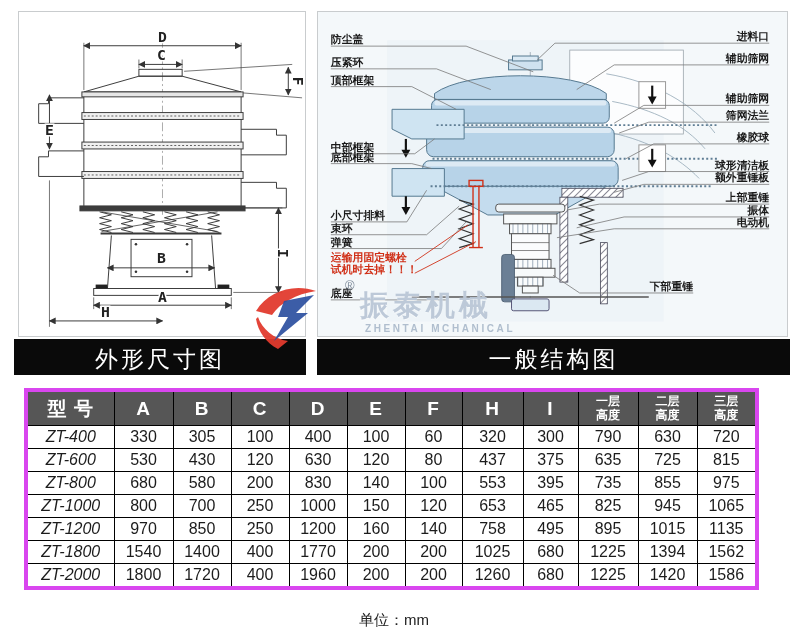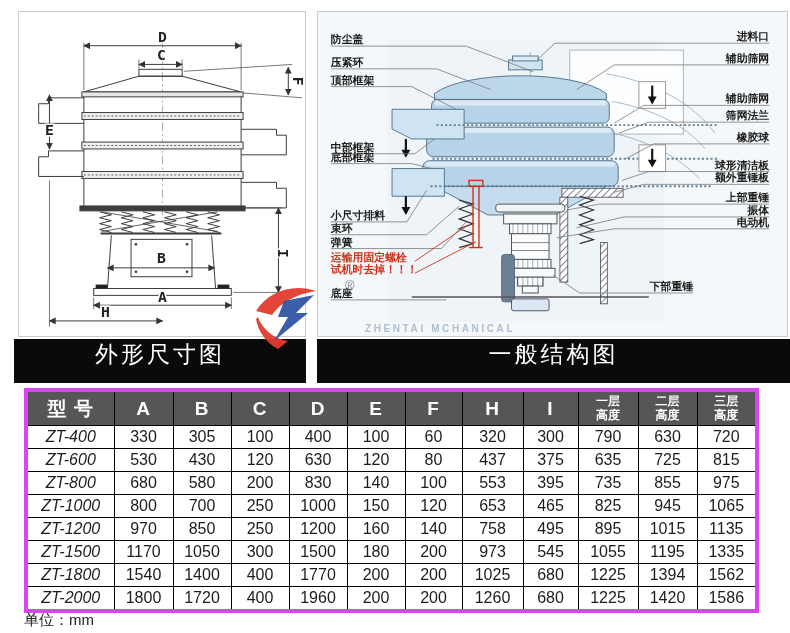--- a/index.html
+++ b/index.html
@@ -3,22 +3,22 @@
 <meta charset="utf-8">
 <style>
   html,body{margin:0;padding:0;background:#fff;font-family:"Liberation Sans",sans-serif;}
   #stage{position:relative;width:790px;height:633px;background:#fff;overflow:hidden;}
 
   .panel{position:absolute;border:1px solid #c9ccce;background:#fff;box-sizing:border-box;}
   #leftPanel{left:18px;top:11px;width:288px;height:326px;}
   #rightPanel{left:317px;top:11px;width:471px;height:326px;background:#f4f8fa;}
   .panel svg{display:block;width:100%;height:100%;}
 
-  .caption{position:absolute;top:339px;height:44px;background:#0a0a0a;color:#fff;
-           display:flex;align-items:flex-start;justify-content:center;font-size:23px;letter-spacing:3px;z-index:4;}
+  .caption{position:absolute;top:339px;height:36px;background:#0a0a0a;color:#fff;
+           display:flex;align-items:flex-end;justify-content:center;font-size:23px;letter-spacing:3px;z-index:4;}
   #capL{left:14px;width:292px;}
   #capR{left:317px;width:473px;}
 
   
   .wm{position:absolute;left:248px;top:280px;width:290px;height:72px;z-index:6;pointer-events:none;}
   .wm .brand{position:absolute;left:112px;top:6px;font-size:29px;font-weight:bold;
              color:rgba(184,197,213,.93);letter-spacing:4px;text-shadow:0 1px 1px rgba(255,255,255,.65);}
   .wm .reg{position:absolute;left:97px;top:-2px;font-size:13px;color:rgba(118,132,148,.95);}
   .wm .sub{position:absolute;left:117px;top:43px;font-size:10px;font-weight:bold;letter-spacing:2.6px;
            color:rgba(172,186,203,.95);}
@@ -26,21 +26,21 @@
 
   
   #specTable{position:absolute;left:24px;top:388px;border-collapse:collapse;table-layout:fixed;
              border:4px solid #d946ef;background:#fff;}
   #specTable th,#specTable td{border:1px solid #000;text-align:center;padding:0;overflow:hidden;}
   #specTable thead th{background:#565656;color:#fff;font-size:19px;font-weight:bold;height:33px;letter-spacing:1px;}
   #specTable thead th.two{font-size:12px;line-height:1.15;white-space:pre-line;letter-spacing:0;}
   #specTable td{font-size:16px;color:#1c1c1c;height:22px;}
   #specTable td.model{font-size:16px;font-style:italic;}
 
-  .unit{position:absolute;left:24px;top:611px;width:740px;text-align:left;font-size:15px;color:#222;}
+  .unit{position:absolute;left:24px;top:611px;width:740px;text-align:center;font-size:15px;color:#222;}
 
   
   text.dim{font-family:"DejaVu Sans Mono",monospace;font-size:15px;font-weight:bold;fill:#222;
            paint-order:stroke;stroke:#fff;stroke-width:3px;text-anchor:middle;}
   text.lbl{font-size:11px;font-weight:bold;fill:#1a1a1a;}
   text.lblR{font-size:11px;font-weight:bold;fill:#1a1a1a;text-anchor:end;}
   text.red{font-size:11px;font-weight:bold;fill:#d03018;}
 </style>
 </head>
 <body>
@@ -287,20 +287,21 @@
     <span>一般结构图</span>
   </div>
 
   <div class="wm">
     <svg width="84" height="70" viewBox="0 0 84 70">
       <path d="M6,30 C18,10 44,2 66,10 C46,13 30,22 22,34 Z" fill="#e23b2e" opacity="0.95"></path>
       <path d="M8,36 C12,48 24,58 38,60 L28,68 C16,62 8,50 6,38 Z" fill="#e23b2e" opacity="0.95"></path>
       <path d="M34,20 L64,14 L46,32 L58,32 L24,60 L38,36 L28,36 Z" fill="#2b4fa0" opacity="0.92"></path>
     </svg>
     <span class="reg">®</span>
+    <span class="brand">振泰机械</span>
     <span class="sub">ZHENTAI MCHANICAL</span>
   </div>
 
   <table id="specTable">
     <colgroup id="specCols">
         <col style="width: 88px;">
         <col style="width: 59px;">
         <col style="width: 58px;">
         <col style="width: 58px;">
         <col style="width: 58px;">
@@ -396,34 +397,20 @@
           <td>1200</td>
           <td>160</td>
           <td>140</td>
           <td>758</td>
           <td>495</td>
           <td>895</td>
           <td>1015</td>
           <td>1135</td>
         </tr>
         <tr>
-          <td class="model">ZT-1500</td>
-          <td>1170</td>
-          <td>1050</td>
-          <td>300</td>
-          <td>1500</td>
-          <td>180</td>
-          <td>200</td>
-          <td>973</td>
-          <td>545</td>
-          <td>1055</td>
-          <td>1195</td>
-          <td>1335</td>
-        </tr>
-        <tr>
           <td class="model">ZT-1800</td>
           <td>1540</td>
           <td>1400</td>
           <td>400</td>
           <td>1770</td>
           <td>200</td>
           <td>200</td>
           <td>1025</td>
           <td>680</td>
           <td>1225</td>

